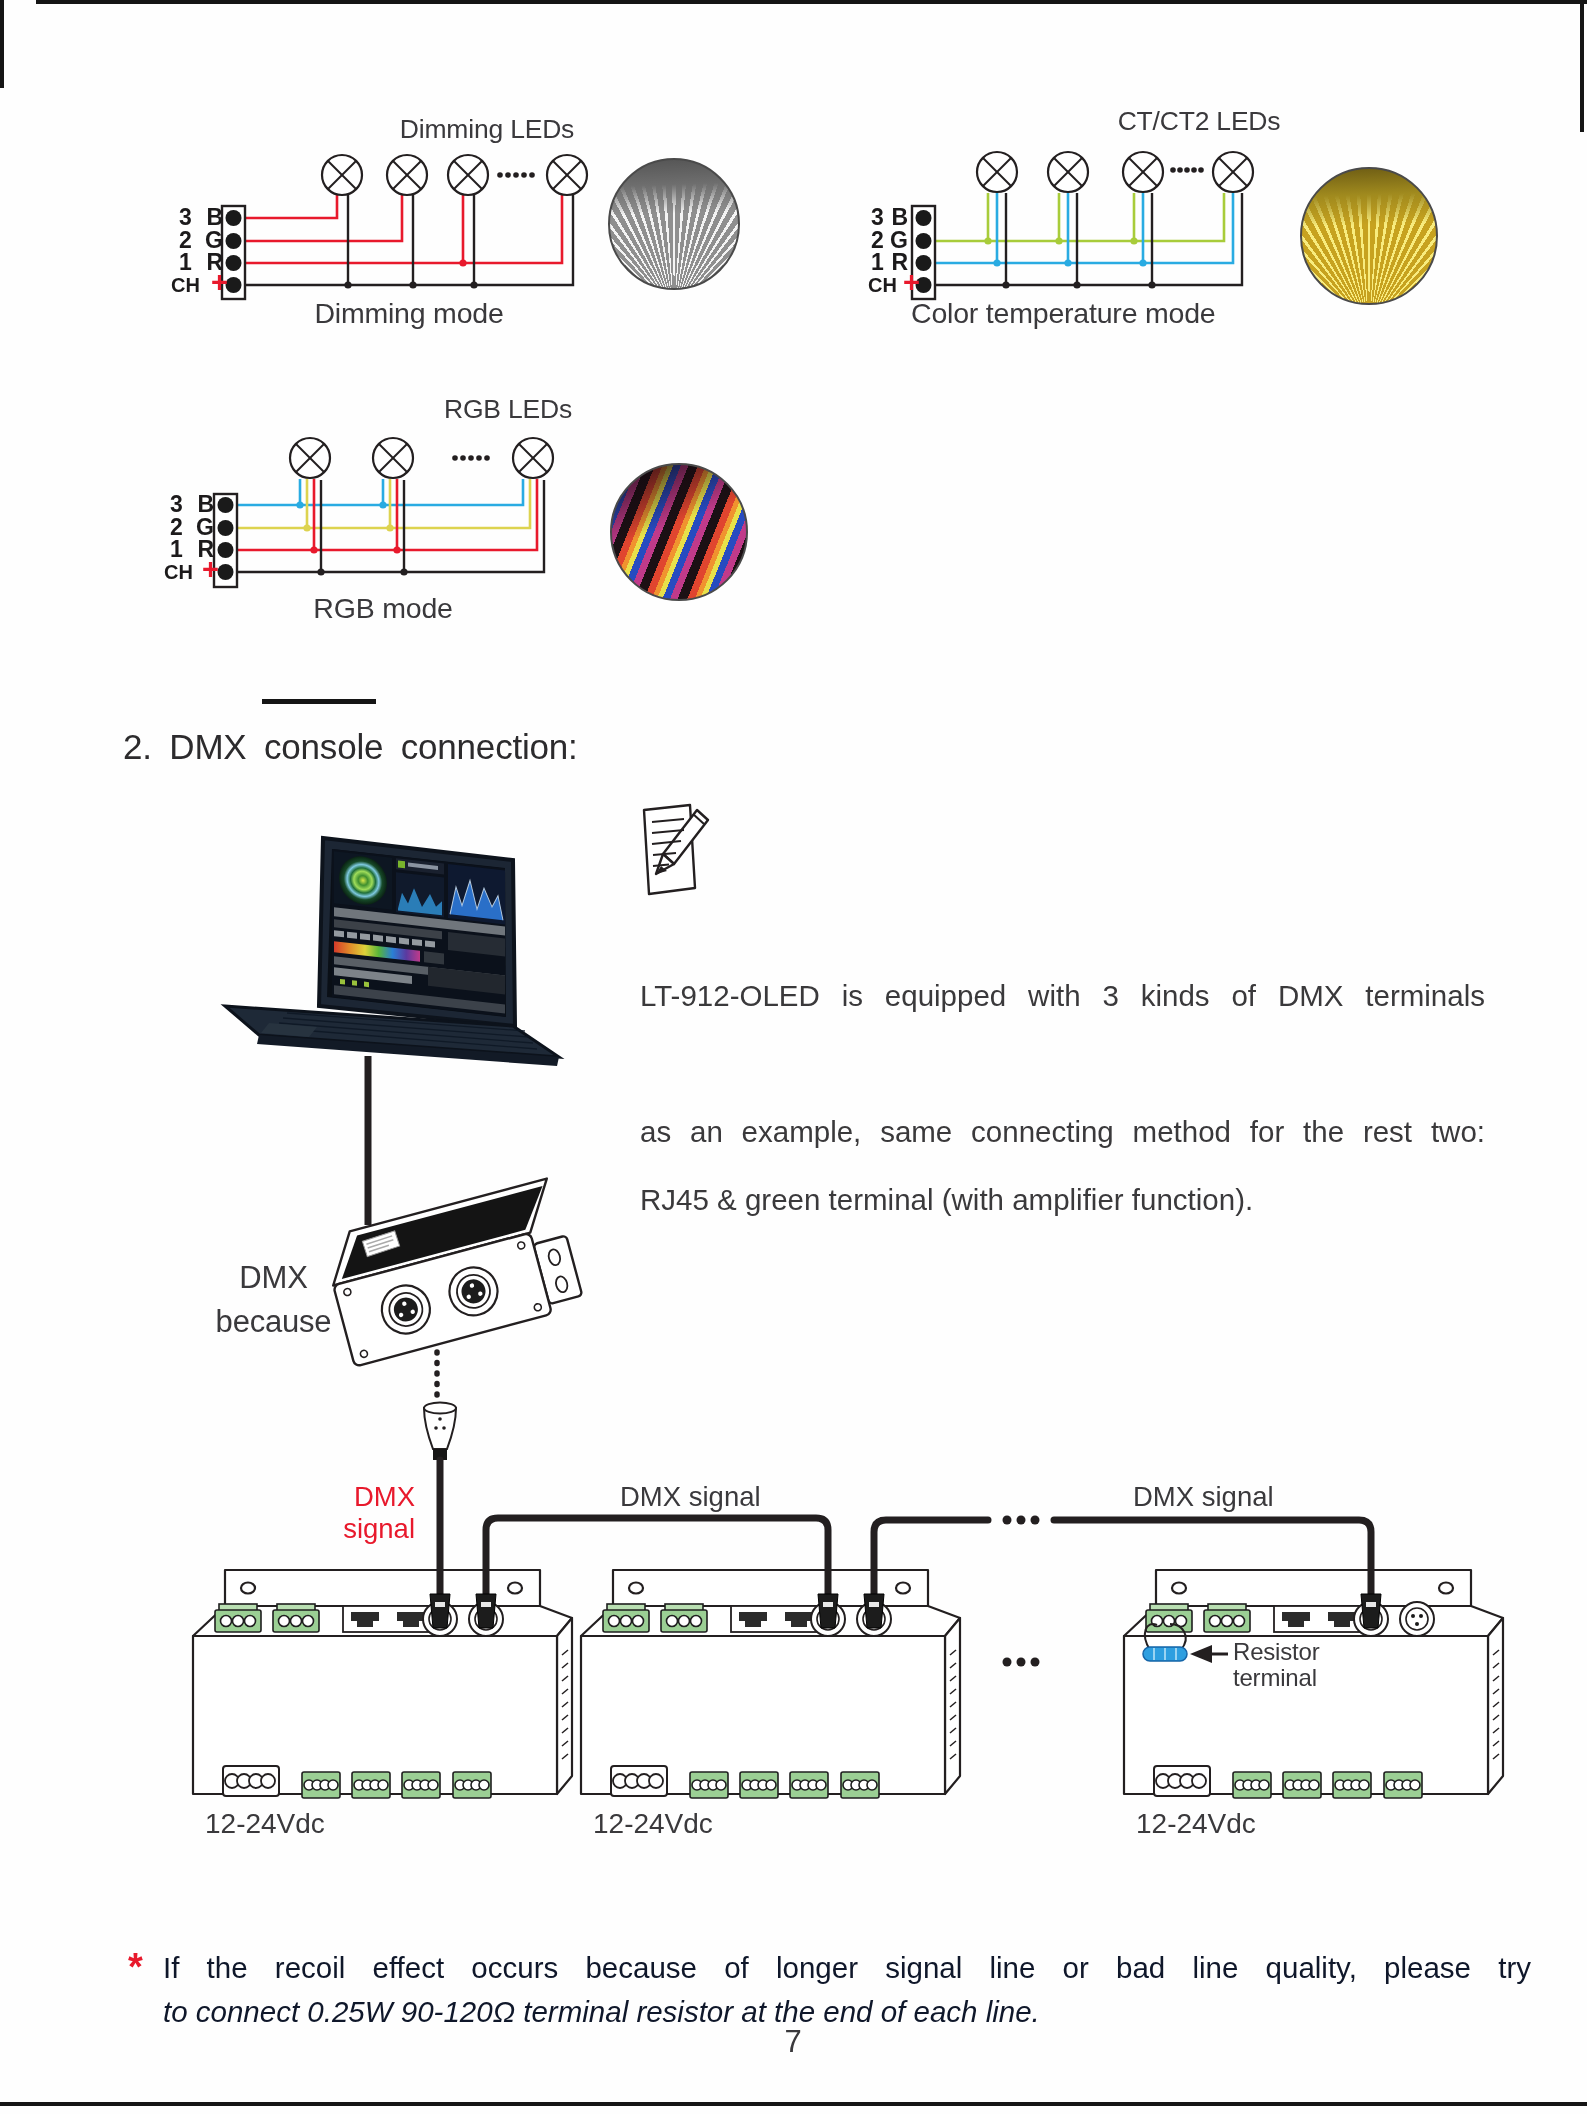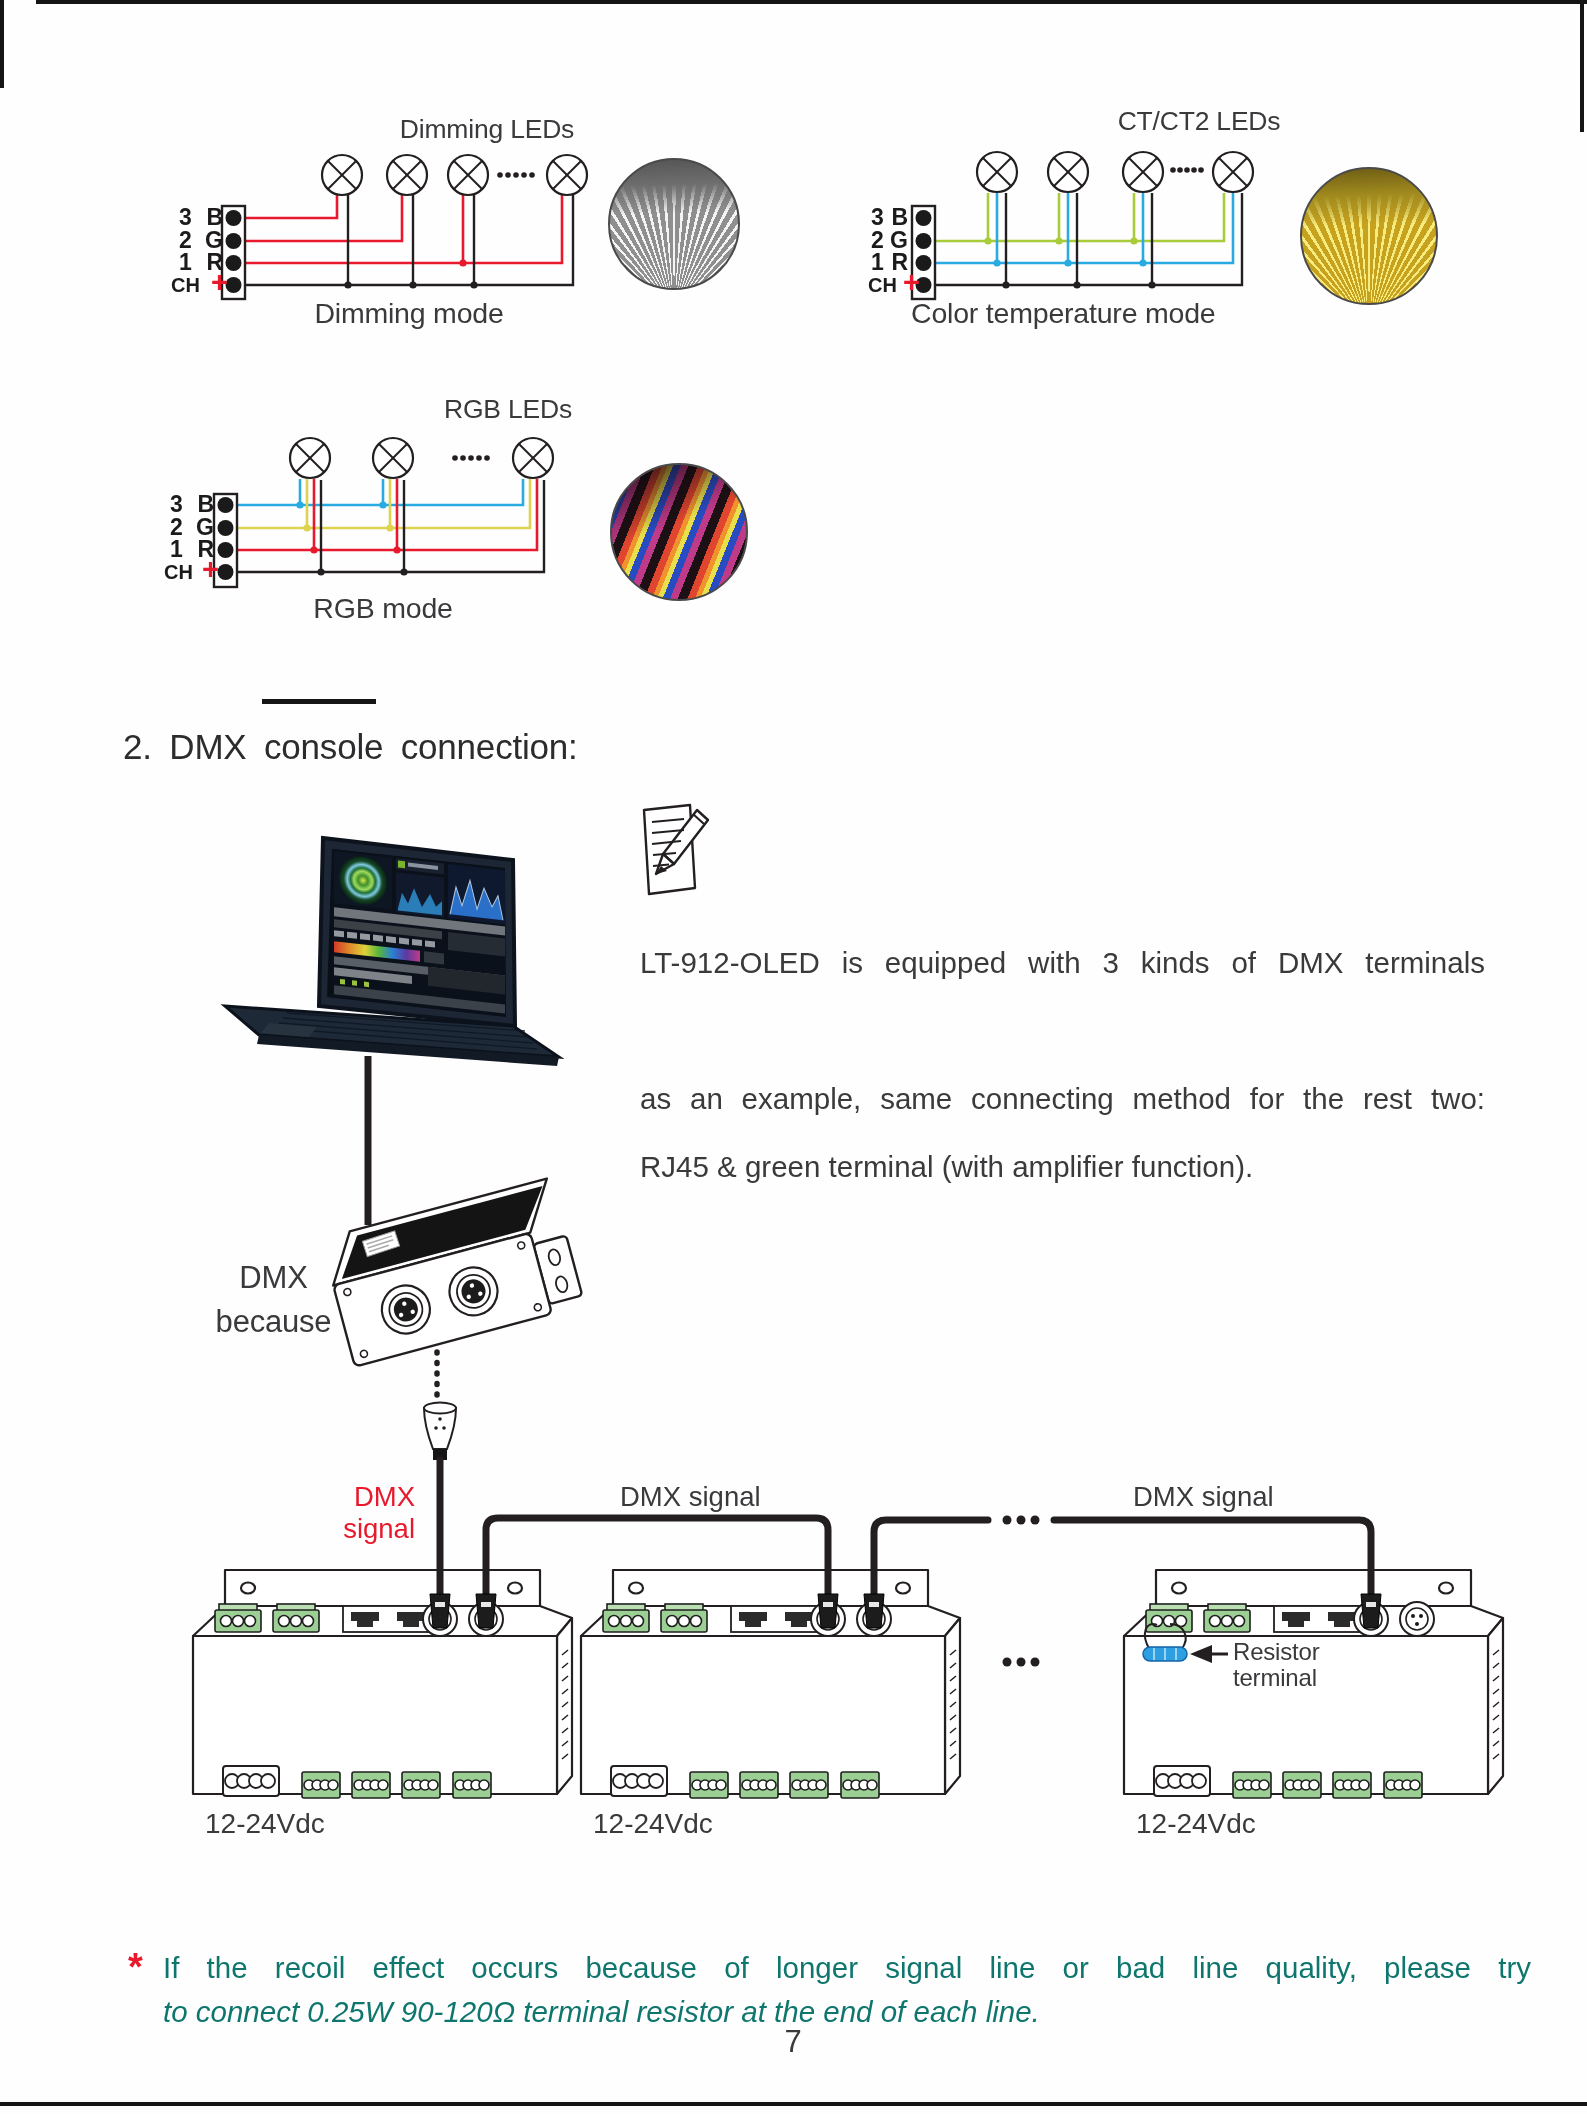--- a/index.html
+++ b/index.html
@@ -6,24 +6,24 @@
   #page{position:relative;width:1587px;height:2114px;background:#fefefe;overflow:hidden;
         font-family:"Liberation Sans",sans-serif;color:#3a393c;}
   .abs{position:absolute;}
   .t{position:absolute;letter-spacing:-0.2px;color:#3a393c;white-space:nowrap;}
   .ctr{text-align:center;}
   .trow{position:absolute;display:flex;justify-content:space-between;align-items:baseline;
         font-weight:bold;font-size:23px;line-height:24px;color:#1c1a1b;letter-spacing:0;}
   .chtxt{font-size:20px;}
   .plus{color:#e8192c;font-size:29px;line-height:20px;font-weight:bold;}
   .note-line{position:absolute;left:640px;width:845px;font-size:29.5px;line-height:38px;
-             color:#3a393b;text-align:justify;text-align-last:justify;}
+             color:#3a393b;text-align:justify;text-align-last:justify;margin-top:33px;}
   .note-line.last{text-align-last:left;}
   .foot-line{position:absolute;left:163px;width:1368px;font-size:29.5px;line-height:40px;
-             color:#0f766e;text-align:justify;text-align-last:justify;}
+             color:#0f172a;text-align:justify;text-align-last:justify;}
   .foot-line.last{text-align-last:left;font-style:italic;}
   .photo{position:absolute;border-radius:50%;border:2px solid #4a4a4a;}
   #photo-dim{background:
       linear-gradient(178deg,#555 0%,#6e6e6e 20%,rgba(255,255,255,0) 42%),
       repeating-conic-gradient(from 235deg at 50% 118%, #f4f4f4 0deg 1.6deg, #8f8f8f 1.6deg 4.6deg);}
   #photo-ct{background:
       linear-gradient(178deg,#6e5d14 0%,#a08a1e 20%,rgba(255,255,255,0) 42%),
       repeating-conic-gradient(from 235deg at 50% 118%, #f8ec7e 0deg 1.6deg, #c7a21f 1.6deg 4.6deg);}
   #photo-rgb{background:
       linear-gradient(160deg,rgba(20,8,14,.85) 0%,rgba(20,8,14,0) 45%),

